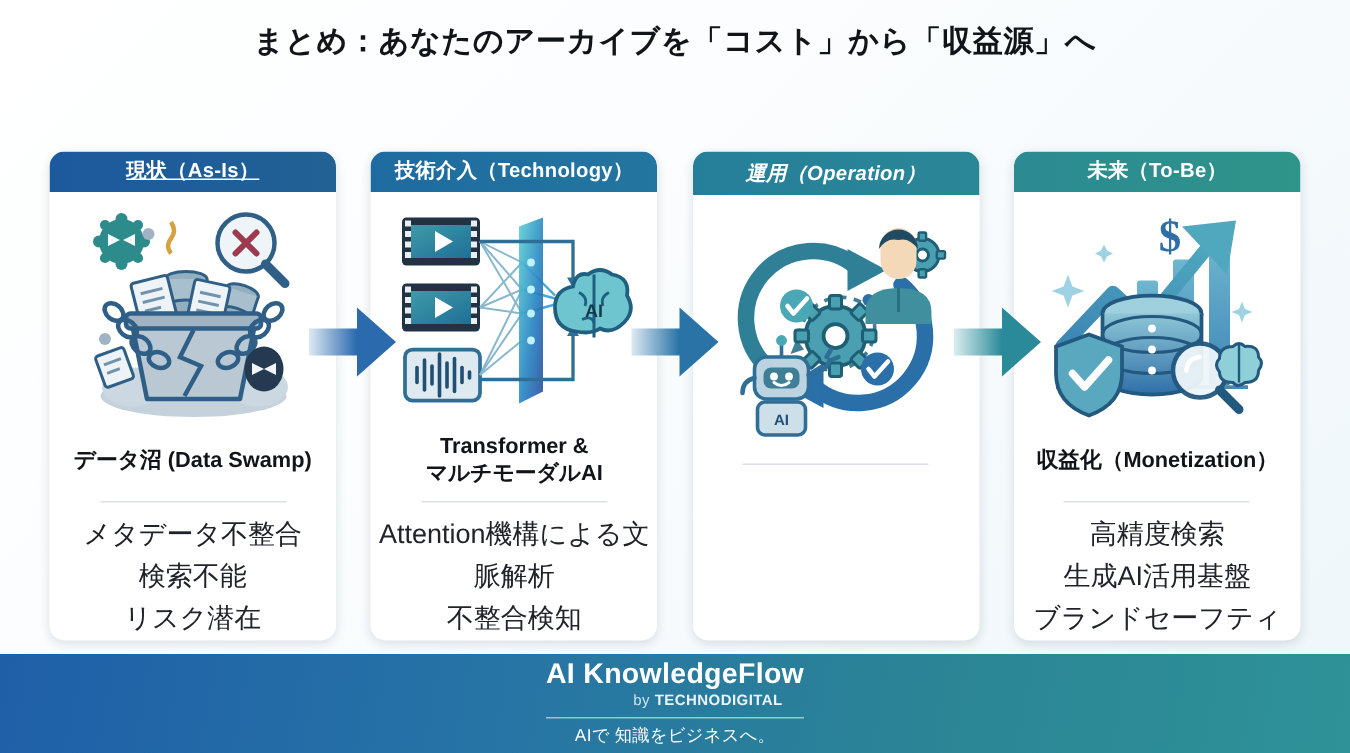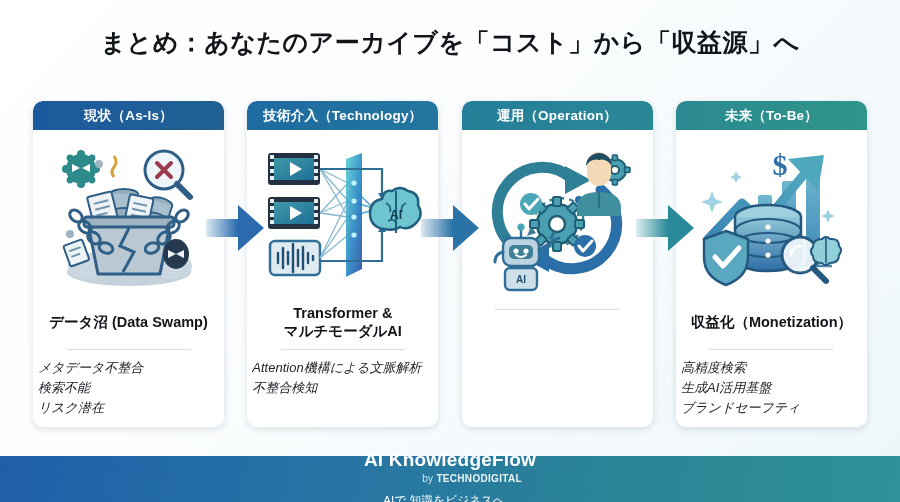--- a/index.html
+++ b/index.html
@@ -10,23 +10,23 @@
   }
   #slide {
     position: relative;
     width: 900px; height: 502px;
     background: linear-gradient(135deg, #ffffff 0%, #fbfdfe 40%, #eef6fa 100%);
   }
 
   
   .title {
     position: absolute;
-    top: 26px; left: 0; width: 900px;
+    top: 14px; left: 0; width: 900px;
     text-align: center;
-    font-size: 25px;
+    font-size: 20px;
     font-weight: bold;
     color: #111418;
     letter-spacing: 0.5px;
     white-space: nowrap;
   }
 
   
   .cards {
     position: absolute;
     top: 101px; left: 33px;
@@ -77,41 +77,41 @@
     align-items: center;
     justify-content: center;
   }
   .divider {
     width: 124px;
     height: 1px;
     background: #dcdfe3;
     margin: 7px auto 8px;
   }
   .bullets {
-    font-size: 13px;
+    font-size: 18px;
     color: #20242a;
+    text-align: center;
     line-height: 1.55;
     padding: 0 5px;
-    font-style: italic;
   }
 
   
   .arrow {
     position: absolute;
     top: 197px;
     width: 62px; height: 62px;
     z-index: 5;
   }
   .arrow svg { display: block; width: 62px; height: 62px; }
 
   
   .footer {
     position: absolute;
     left: 0; bottom: 0;
-    width: 900px; height: 46px;
+    width: 900px; height: 66px;
     background: linear-gradient(100deg, #1f5fa8 0%, #2673a6 35%, #2b8595 70%, #2e9298 100%);
     display: flex;
     flex-direction: column;
     align-items: center;
     justify-content: center;
   }
   .brand {
     font-size: 19px; font-weight: bold; color: #ffffff;
     letter-spacing: 0.2px; line-height: 1.1;
   }
@@ -132,21 +132,21 @@
 </head>
 <body>
 
 <div id="slide">
 
   <div class="title">まとめ：あなたのアーカイブを「コスト」から「収益源」へ</div>
 
   <div class="cards">
 
     <div class="card">
-      <div class="card-header" style="background:linear-gradient(90deg,#1c5a9e,#216193);">現状（As-Is）</div>
+      <div class="card-header" style="background:linear-gradient(90deg,#1c5a9e,#216193);text-decoration:underline;">現状（As-Is）</div>
       <div class="card-art">
         <svg width="150" height="152" viewBox="0 0 150 152">
 
           <ellipse cx="75" cy="130" rx="62" ry="14" fill="#c5d2dc"></ellipse>
           <ellipse cx="34" cy="124" rx="20" ry="13" fill="#ccd8e1"></ellipse>
           <ellipse cx="118" cy="124" rx="20" ry="13" fill="#ccd8e1"></ellipse>
 
           <g>
             <circle cx="27" cy="27" r="15" fill="#2e8b8b"></circle>
             <circle cx="27" cy="12" r="4" fill="#2e8b8b"></circle>
@@ -337,21 +337,21 @@
         <span>マルチモーダルAI</span>
       </div>
       <div class="divider"></div>
       <div class="bullets">
         <div>Attention機構による文脈解析</div>
         <div>不整合検知</div>
       </div>
     </div>
 
     <div class="card">
-      <div class="card-header" style="background:linear-gradient(90deg,#257f9a,#2a8796);">運用（Operation）</div>
+      <div class="card-header" style="background:linear-gradient(90deg,#257f9a,#2a8796);font-style:italic;">運用（Operation）</div>
       <div class="card-art">
         <svg width="156" height="152" viewBox="0 0 156 152">
 
           <path d="M34 104 A44 44 0 0 1 92 36" fill="none" stroke="#2f7f96" stroke-width="11" stroke-linecap="round"></path>
           <path d="M86 24 L112 38 L86 52 Z" fill="#2f7f96"></path>
           <path d="M122 48 A44 44 0 0 1 64 116" fill="none" stroke="#2a6fa8" stroke-width="11" stroke-linecap="round"></path>
           <path d="M70 100 L44 116 L70 130 Z" fill="#2a6fa8"></path>
 
           <g fill="none" stroke="#3f7f96" stroke-width="2.4" stroke-dasharray="5 5">
             <path d="M54 82 A28 28 0 0 1 96 60"></path>

